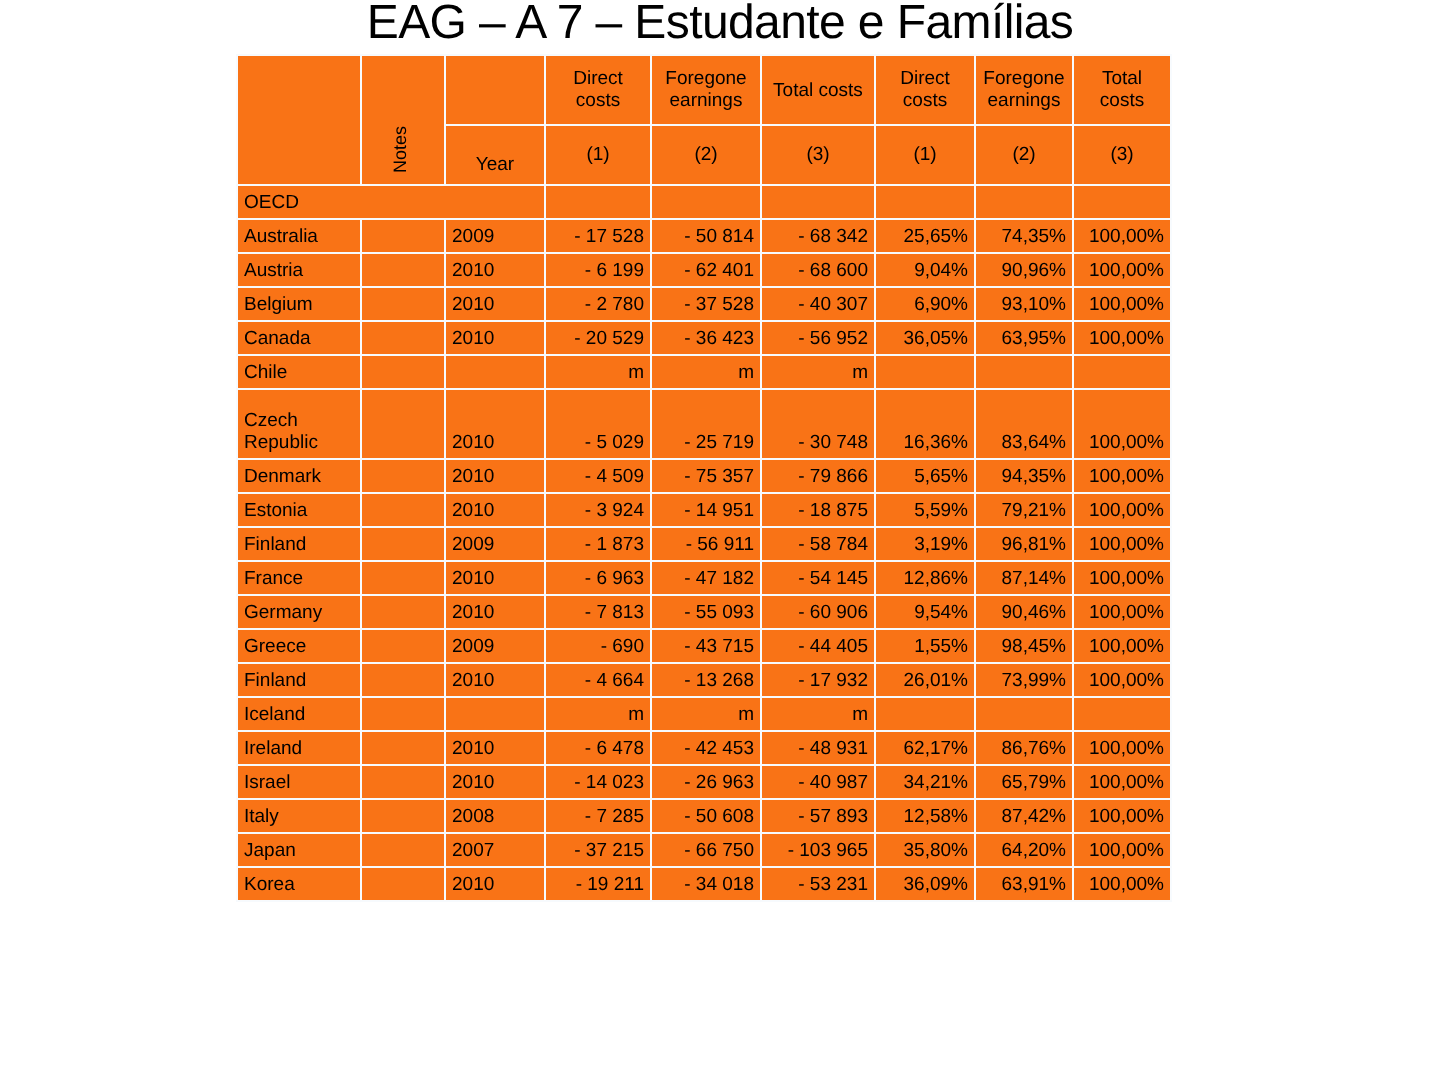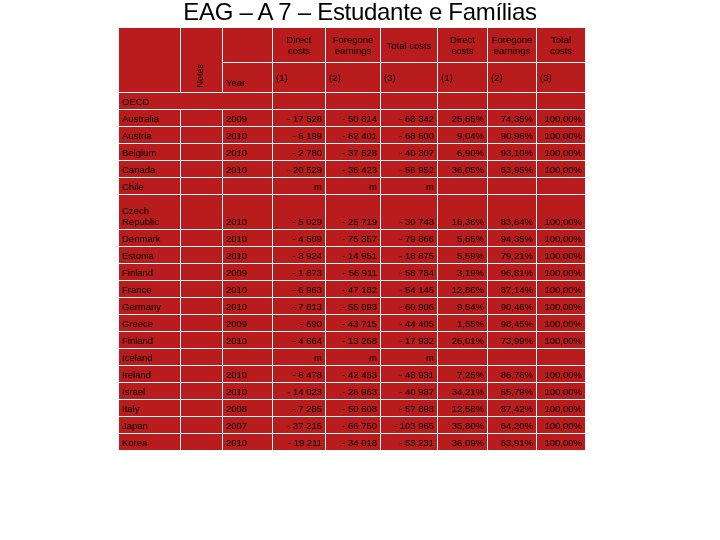--- a/index.html
+++ b/index.html
@@ -1,28 +1,28 @@
 <!DOCTYPE html>
 <html><head>
 <meta charset="utf-8">
 <style>
   html, body { margin:0; padding:0; background:#ffffff; }
   body { width:720px; height:540px; position:relative; overflow:hidden;
          font-family:"Liberation Sans", "DejaVu Sans", sans-serif; color:#000; }
   .title { position:absolute; left:0; width:720px; top:-2px; text-align:center;
            font-size:24px; font-family:"Liberation Sans", sans-serif; letter-spacing:-0.3px; }
   .tbl { position:absolute; left:118px; top:27px; width:467px; border-collapse:collapse;
-         background:#b91c1c; font-size:9.5px; table-layout:fixed; }
+         background:#f97316; font-size:9.5px; table-layout:fixed; }
   .tbl td { border-left:1px solid #f8fbfe; border-right:1px solid #f8fbfe;
             border-top:1px solid #f7fafd; border-bottom:1px solid #f7fafd;
             padding:0 3px; height:16px; vertical-align:middle; white-space:nowrap; overflow:hidden; }
   .tbl td.num { text-align:right; }
   .tbl td.yr { }
   .tbl tr.h1 td { height:34px; text-align:center; white-space:normal; line-height:11px; }
-  .tbl tr.h2 td { height:25px; text-align:left; }
+  .tbl tr.h2 td { height:25px; text-align:center; }
   .tbl tr.h2 td.yearlbl { vertical-align:bottom; padding-bottom:4px; }
   .notes { writing-mode:vertical-rl; transform:rotate(180deg); display:inline-block; font-size:9px; }
   .tbl td.notescell { text-align:right; vertical-align:bottom; padding:0 2px 2px 0; }
   .tbl tr.tall td { height:32px; vertical-align:bottom; padding-bottom:2px; }
   .tbl tr.tall td.cname { white-space:normal; line-height:11px; }
 </style>
 </head>
 <body>
 
 <div class="title">EAG – A 7 – Estudante e Famílias</div>
@@ -223,21 +223,21 @@
         <td class="num"></td>
         <td class="num"></td>
       </tr>
       <tr>
         <td class="cname">Ireland</td>
         <td></td>
         <td class="yr">2010</td>
         <td class="num">- 6 478</td>
         <td class="num">- 42 453</td>
         <td class="num">- 48 931</td>
-        <td class="num">7,25%</td>
+        <td class="num">62,17%</td>
         <td class="num">86,76%</td>
         <td class="num">100,00%</td>
       </tr>
       <tr>
         <td class="cname">Israel</td>
         <td></td>
         <td class="yr">2010</td>
         <td class="num">- 14 023</td>
         <td class="num">- 26 963</td>
         <td class="num">- 40 987</td>

